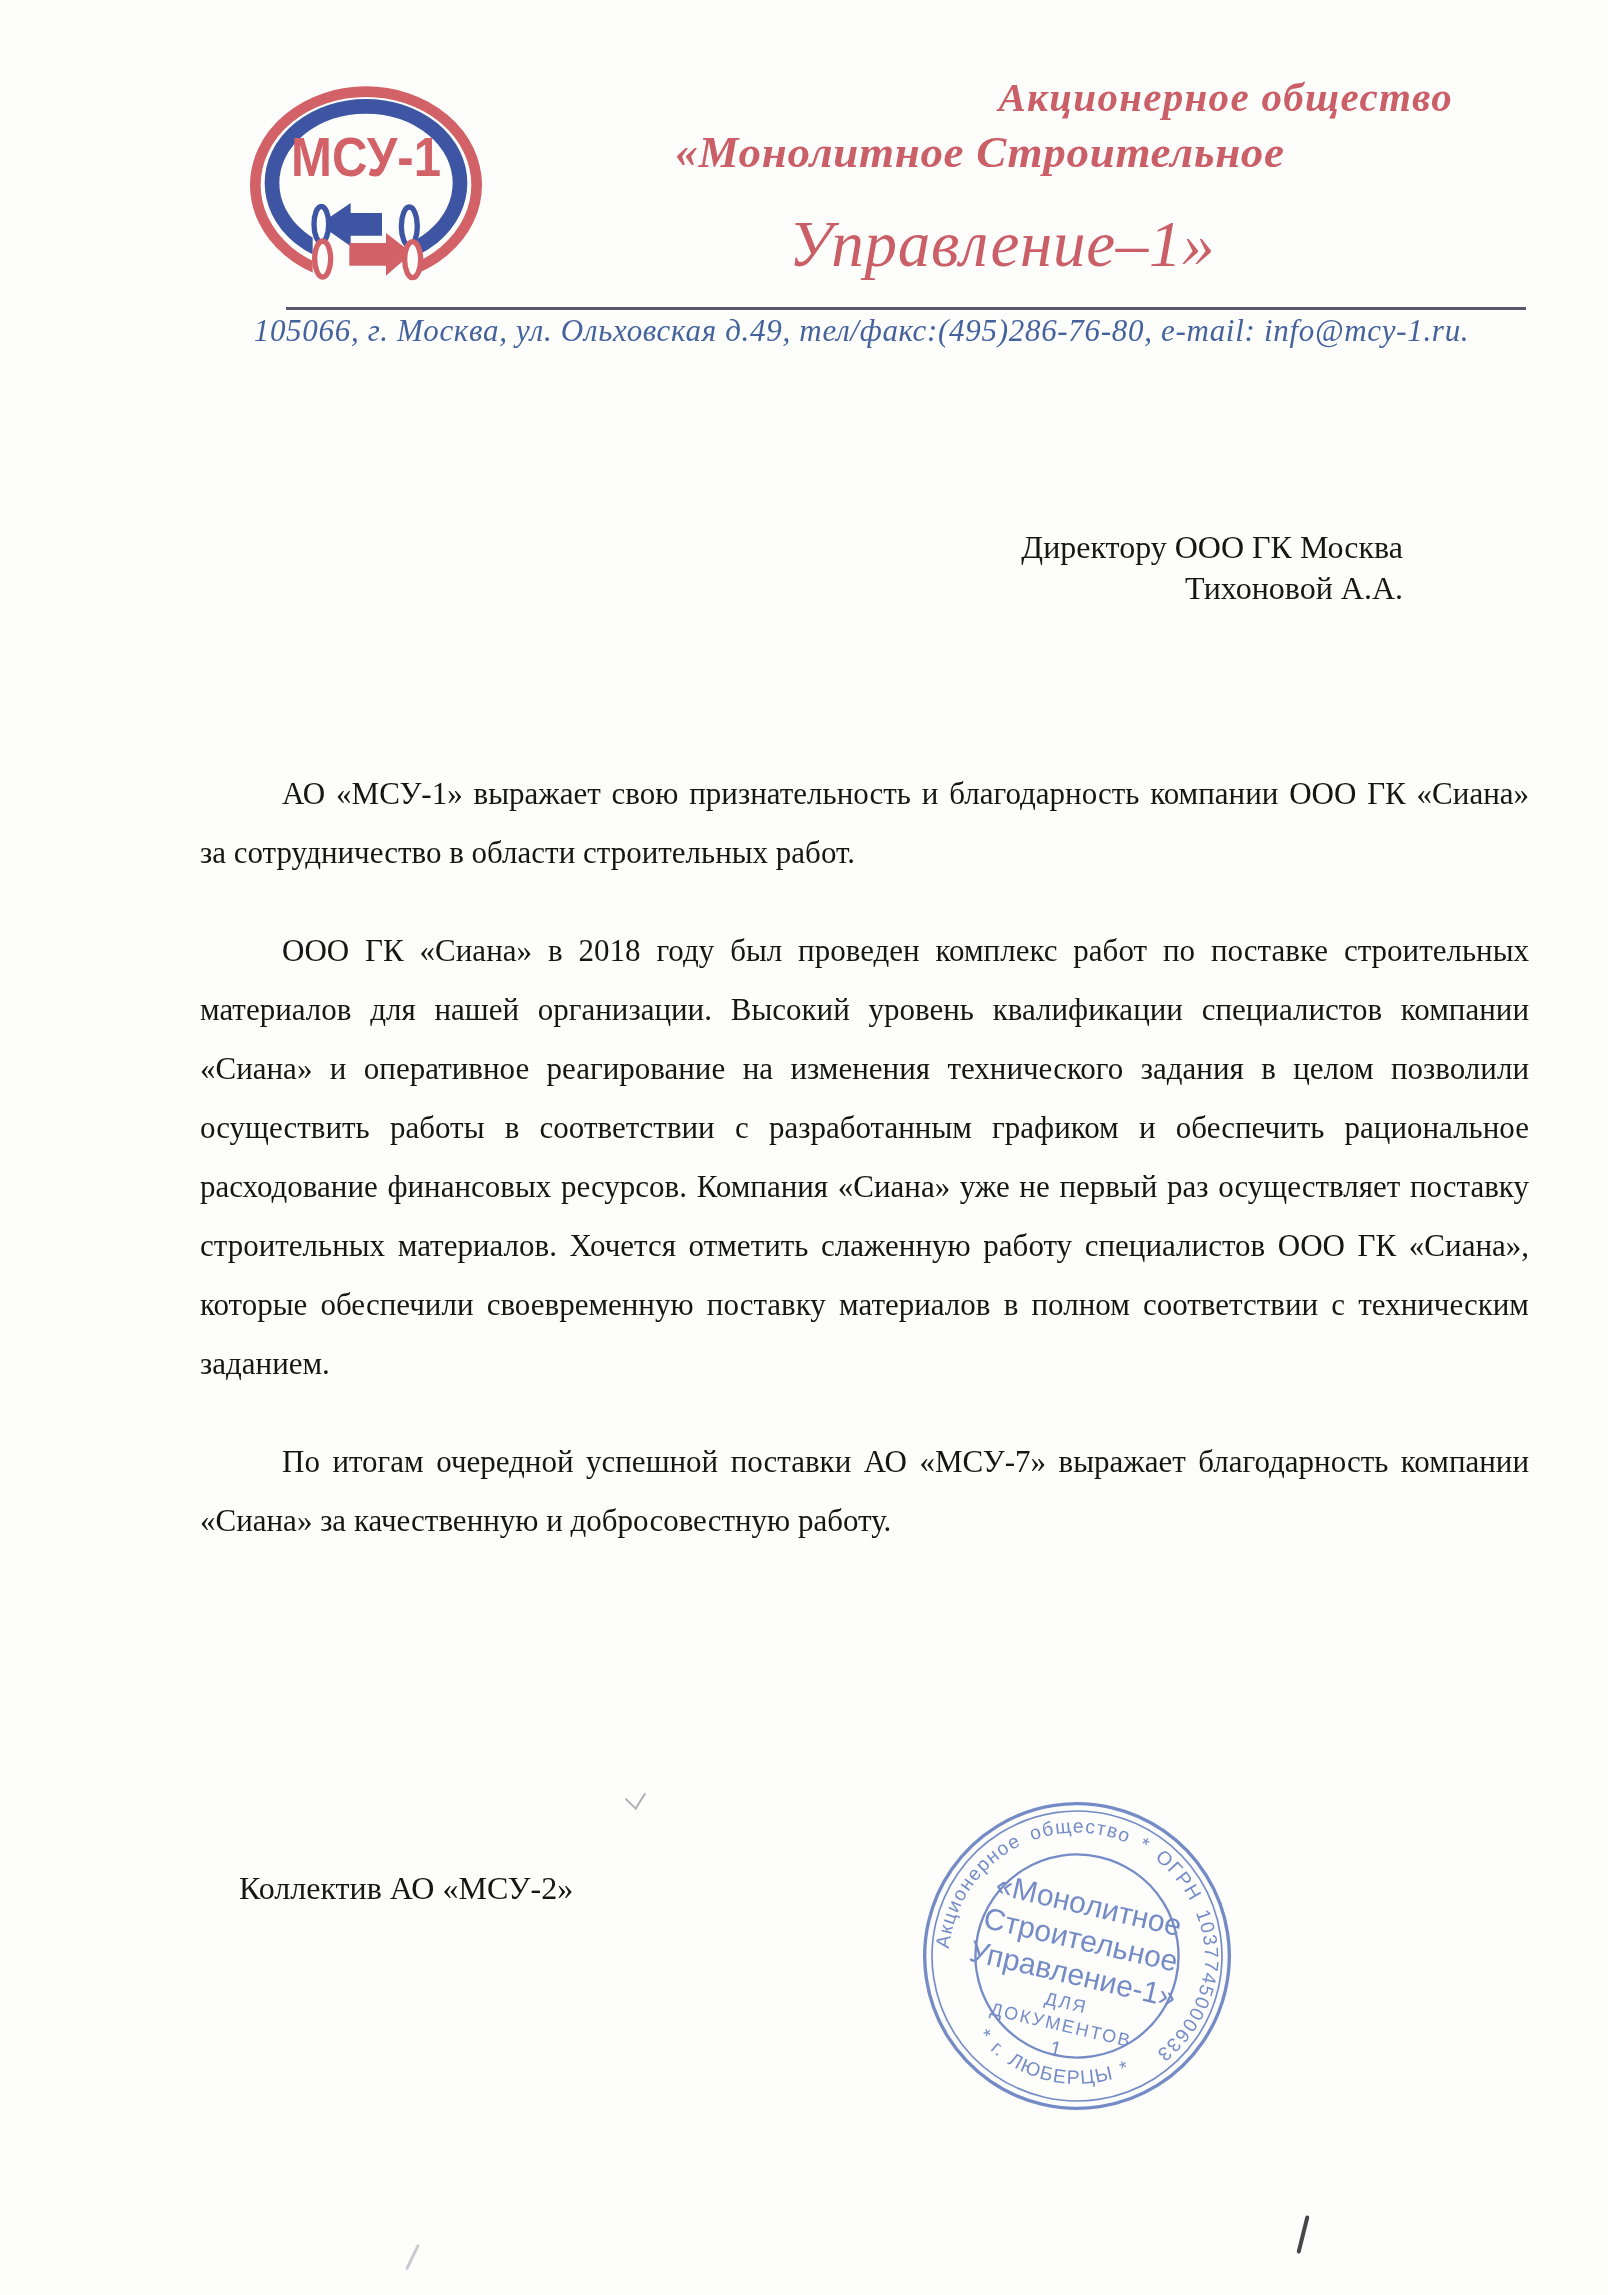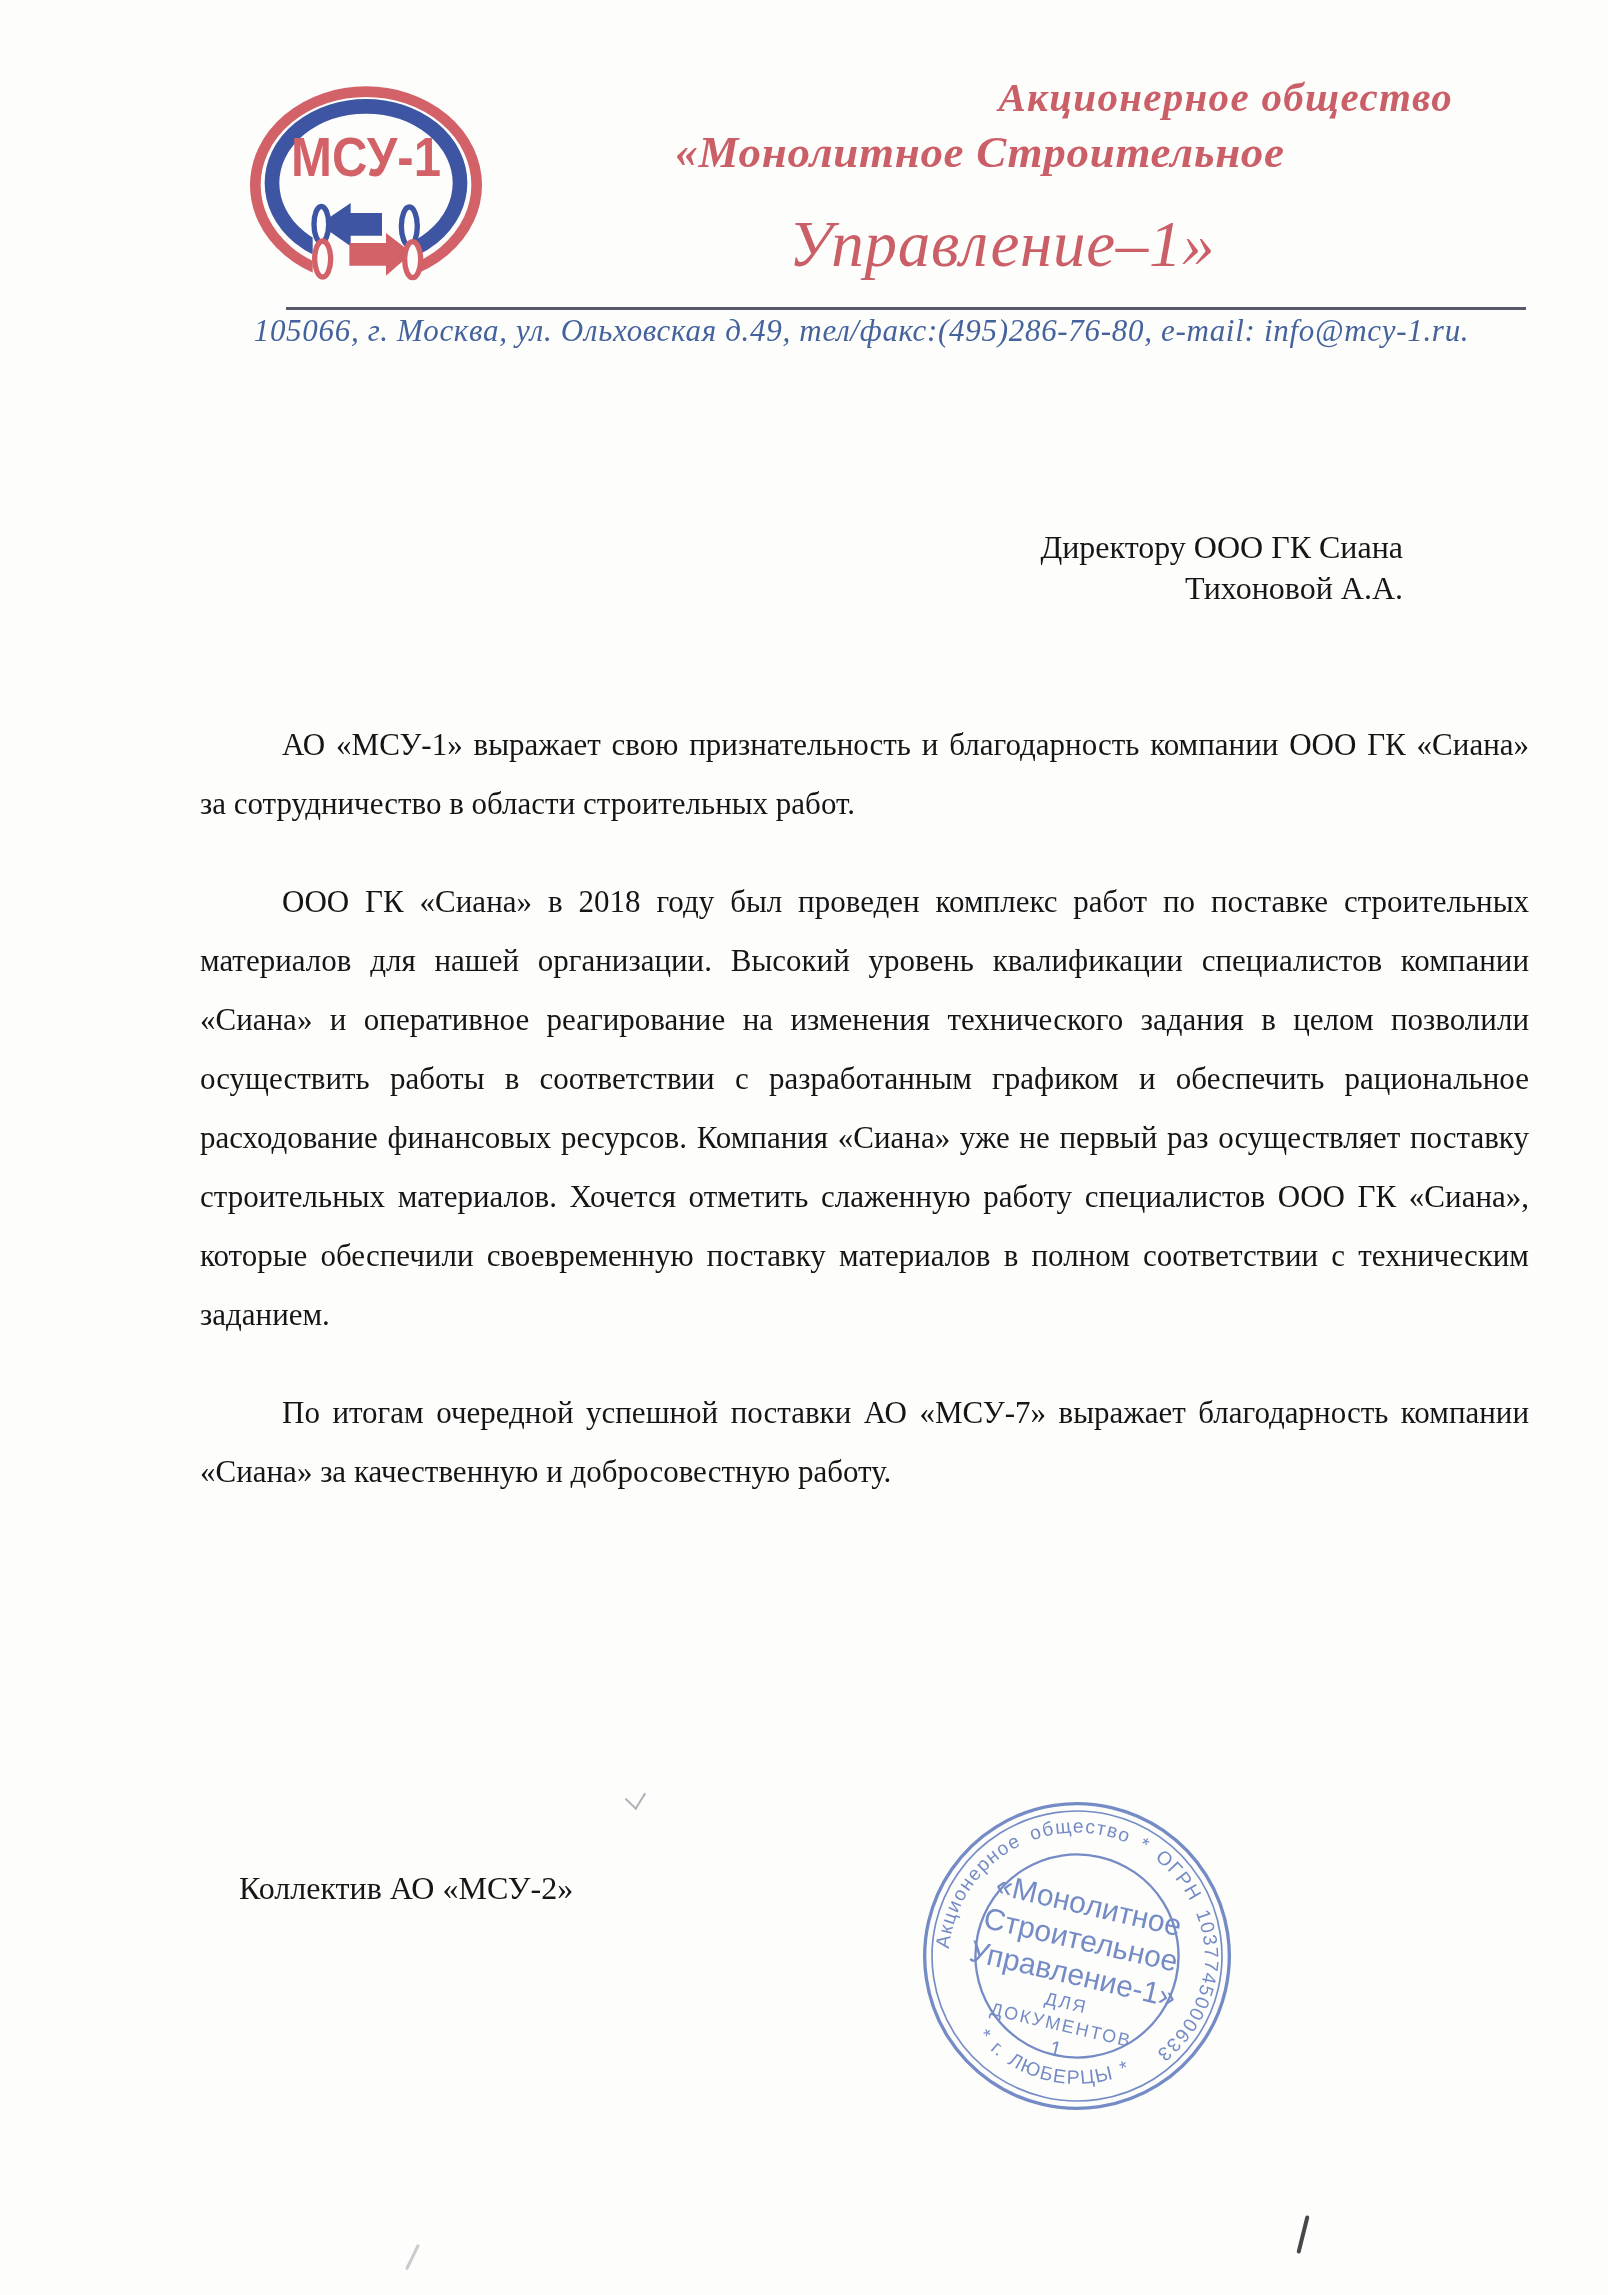--- a/index.html
+++ b/index.html
@@ -35,21 +35,21 @@
   }
 
   
   .recipient{
     top:527px;right:206px;text-align:right;
     font-size:32px;line-height:41px;color:#161616;
   }
 
   
   .letter-body{
-    left:200px;top:715px;width:1329px;
+    left:200px;top:764px;width:1329px;
     font-size:31px;line-height:59px;text-align:justify;color:#151515;
   }
   .letter-body p{margin:0 0 39px 0;text-indent:82px;}
 
   .signature{
     left:239px;top:1870px;font-size:32px;color:#161616;
   }
 
   
   .logo-svg{left:249px;top:85px;}
@@ -90,21 +90,21 @@
     <ellipse cx="245" cy="262" rx="12" ry="27" fill="#fdfdfc" stroke="#d26168" stroke-width="8"></ellipse>
   </svg>
 
   <div class="abs org-type">Акционерное общество</div>
   <div class="abs title-1">«Монолитное Строительное</div>
   <div class="abs title-2">Управление–1»</div>
   <div class="abs head-rule"></div>
   <div class="abs address-line">105066, г. Москва, ул. Ольховская д.49, тел/факс:(495)286-76-80, e-mail: info@mcy-1.ru.</div>
 
   <div class="abs recipient">
-    <div>Директору ООО ГК Сиана</div>
+    <div>Директору ООО ГК Москва</div>
     <div>Тихоновой А.А.</div>
   </div>
 
   <div class="abs letter-body">
     <p>АО «МСУ-1» выражает свою признательность и благодарность компании ООО ГК «Сиана» за сотрудничество в области строительных работ.</p>
     <p>ООО ГК «Сиана» в 2018 году был проведен комплекс работ по поставке строительных материалов для нашей организации. Высокий уровень квалификации специалистов компании «Сиана» и оперативное реагирование на изменения технического задания в целом позволили осуществить работы в соответствии с разработанным графиком и обеспечить рациональное расходование финансовых ресурсов. Компания «Сиана» уже не первый раз осуществляет поставку строительных материалов. Хочется отметить слаженную работу специалистов ООО ГК «Сиана», которые обеспечили своевременную поставку материалов в полном соответствии с техническим заданием.</p>
     <p>По итогам очередной успешной поставки АО «МСУ-7» выражает благодарность компании «Сиана» за качественную и добросовестную работу.</p>
   </div>
 
   <div class="abs signature">Коллектив АО «МСУ-2»</div>

